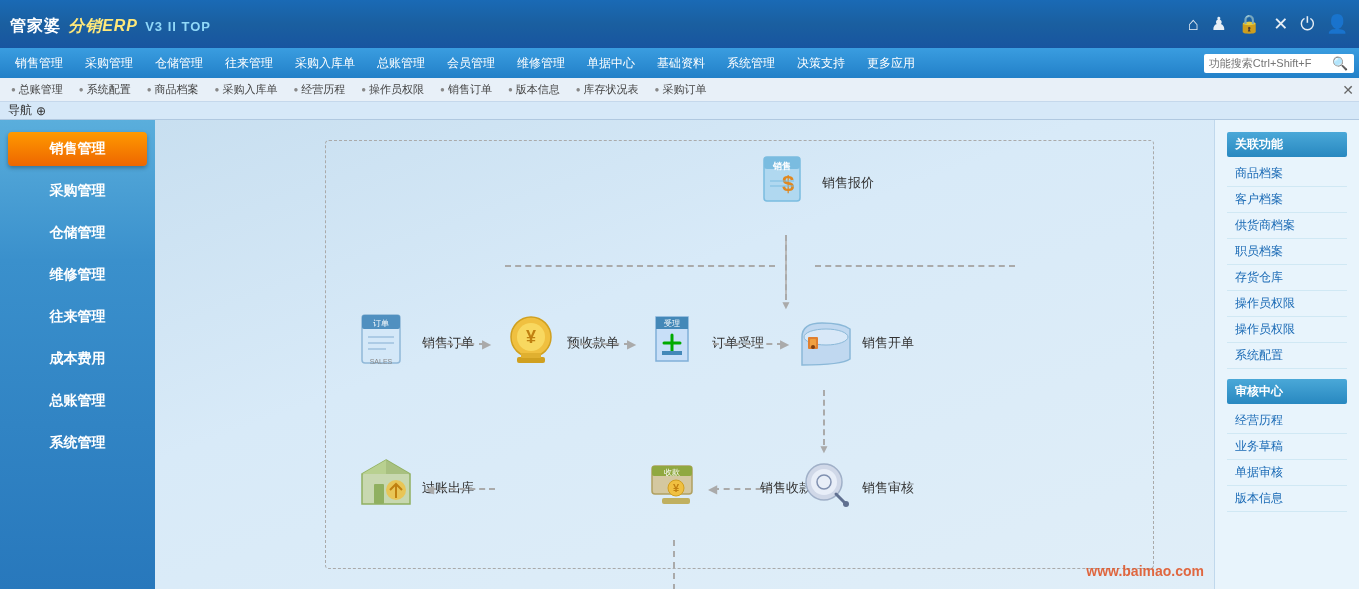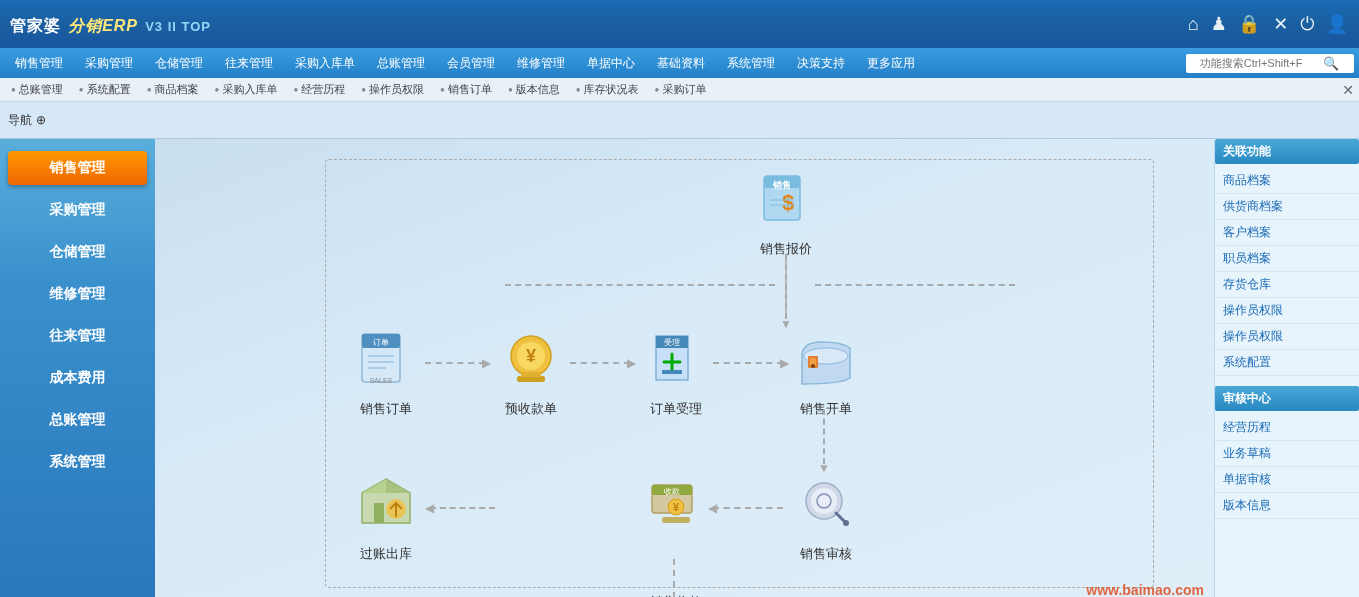--- a/index.html
+++ b/index.html
@@ -53,21 +53,21 @@
       cursor: pointer;
       border-radius: 2px;
       white-space: nowrap;
     }
     #search-box {
       margin-left: auto;
       display: flex;
       align-items: center;
       background: white;
       border-radius: 2px;
-      padding: 2px 14px;
+      padding: 2px 5px;
       gap: 4px;
     }
     #search-box input {
       border: none;
       outline: none;
       font-size: 11px;
       width: 120px;
       color: #999;
     }
 
@@ -102,21 +102,21 @@
       position: absolute;
       right: 5px;
       color: #666;
       cursor: pointer;
       font-size: 14px;
     }
 
     
     #nav-label-row {
       background: #d6e8f8;
-      height: 37px;
+      height: 18px;
       display: flex;
       align-items: center;
       padding: 0 8px;
       border-bottom: 1px solid #b0c8e0;
     }
     #nav-label-row span {
       font-size: 12px;
       color: #333;
     }
     .nav-label-close {
@@ -160,21 +160,21 @@
     
     #content-area {
       flex: 1;
       background: linear-gradient(160deg, #c8dff0 0%, #d8eaf8 40%, #e0eef8 100%);
       position: relative;
       overflow: hidden;
     }
 
     .flow-item {
       display: flex;
-      flex-direction: column;
+      flex-direction: row;
       align-items: center;
       cursor: pointer;
       position: absolute;
     }
     .flow-item .icon-box {
       width: 72px;
       height: 72px;
       display: flex;
       align-items: center;
       justify-content: center;
@@ -191,21 +191,21 @@
       position: absolute;
       border: 1px dashed #aaa;
       border-radius: 4px;
     }
 
     
     #right-panel {
       width: 145px;
       background: #e8f4fc;
       border-left: 1px solid #c0d8ec;
-      padding: 0;
+      padding: 12px;
       flex-shrink: 0;
       overflow-y: auto;
     }
     .right-section-title {
       background: linear-gradient(180deg, #4aa8d8 0%, #2888c0 100%);
       color: white;
       padding: 4px 8px;
       border-radius: 2px;
       font-size: 12px;
       margin-bottom: 4px;
@@ -450,22 +450,22 @@
     <div style="position:absolute; left:513px; top:468px; font-size:12px; color:#aaa;">▼</div>
 
     <div id="watermark">www.baimao.com</div>
 
   </div>
 
   <div id="right-panel">
     <div class="right-section">
       <div class="right-section-title">关联功能</div>
       <a class="right-link">商品档案</a>
+      <a class="right-link">客户档案</a>
       <a class="right-link">供货商档案</a>
-      <a class="right-link">客户档案</a>
       <a class="right-link">职员档案</a>
       <a class="right-link">存货仓库</a>
       <a class="right-link">操作员权限</a>
       <a class="right-link">操作员权限</a>
       <a class="right-link">系统配置</a>
     </div>
 
     <div class="right-section">
       <div class="right-section-title">审核中心</div>
       <a class="right-link">经营历程</a>

